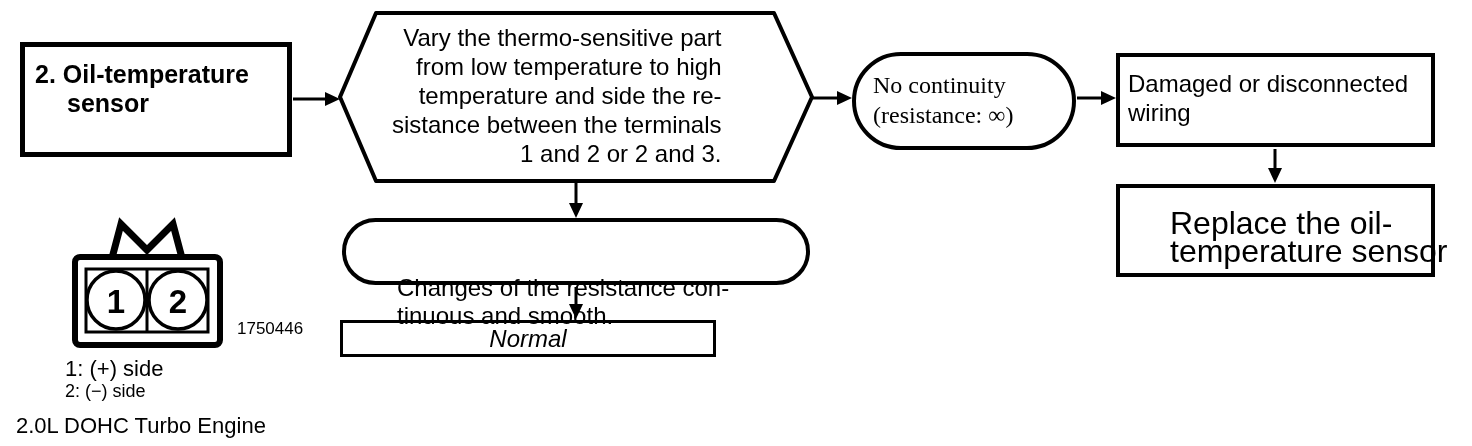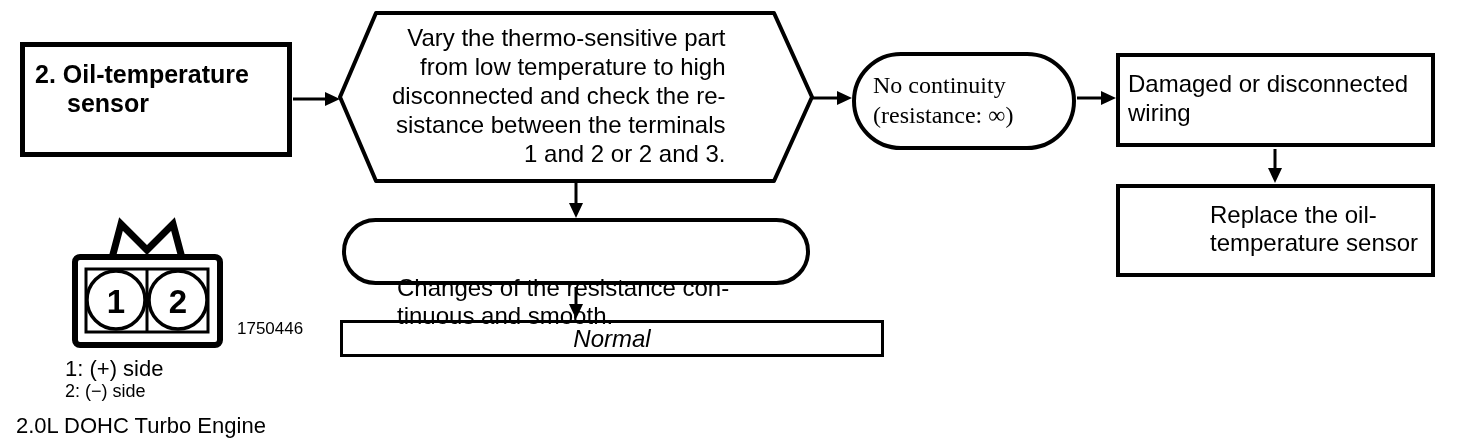--- a/index.html
+++ b/index.html
@@ -6,42 +6,42 @@
   html,body { background:#ffffff; }
   .canvas {
     position:relative; width:1472px; height:446px;
     background:#ffffff; color:#000;
     font-family:"Liberation Sans", sans-serif; overflow:hidden;
   }
   .layer { position:absolute; left:0; top:0; }
   .box { position:absolute; border-style:solid; border-color:#000; background:#ffffff; }
   .step-box    { left:20px;  top:42px;  width:272px; height:115px; border-width:5px; }
   .stadium     { left:342px; top:218px; width:468px; height:67px;  border-width:4px; border-radius:34px; }
-  .normal-box  { left:340px; top:320px; width:544px; height:37px;  border-width:3px;
+  .normal-box  { left:340px; top:320px; width:376px; height:37px;  border-width:3px;
                  display:flex; align-items:center; justify-content:center; }
   .oval        { left:852px; top:52px;  width:224px; height:98px;  border-width:4px; border-radius:49px; }
   .damaged-box { left:1116px; top:53px;  width:319px; height:94px; border-width:4px; }
   .replace-box { left:1116px; top:184px; width:319px; height:93px; border-width:4px; }
   .txt { position:absolute; color:#000; white-space:nowrap; }
   .step-title { left:35px; top:60px; font-size:25px; line-height:29px; font-weight:bold; }
   .step-title .name-l2 { padding-left:32px; }
   .engine-top { left:18px; top:166px; font-size:22px; line-height:23px; }
   .pin-digit { font-size:33px; font-weight:bold; width:40px; text-align:center; top:283px; }
   .pin-digit.p1 { left:96px; }
   .pin-digit.p2 { left:158px; }
   .fig-num { left:237px; top:319px; font-size:17px; }
   .legend1 { left:65px; top:356px; font-size:22px; }
   .legend2 { left:45px; top:381px; font-size:18px;margin-left:20px; }
   .engine-bottom { left:16px; top:413px; font-size:22px; }
   .hex-text { left:392px; top:23px; font-size:24px; line-height:29px;text-align:right; }
   .changes-text { left:397px; top:226px; font-size:24px; line-height:28px;margin-top:48px; }
   .normal-text { font-size:24px; font-style:italic; }
   .nocont-text { left:873px; top:70px; font-size:24px; line-height:30px;font-family:Liberation Serif, serif; }
   .damaged-text { left:1128px; top:69px; font-size:24px; line-height:29px; }
-  .replace-text { left:1170px; top:201px; font-size:24px; line-height:28px;margin-left:40px; }
+  .replace-text { left:1170px; top:209px; font-size:32px; line-height:28px; }
 </style>
 </head>
 <body>
 
 <div class="canvas">
 
   <svg class="layer" width="1472" height="446" viewBox="0 0 1472 446">
 
     <polygon points="340,97 376,13 774,13 812,97 774,181 376,181" fill="#ffffff" stroke="#000" stroke-width="4" stroke-linejoin="round"></polygon>
 
@@ -104,21 +104,21 @@
   <span class="txt pin-digit p2">2</span>
   <span class="txt fig-num">1750446</span>
 
   <div class="txt legend1">1: (+) side</div>
   <div class="txt legend2">2: (−) side</div>
   <div class="txt engine-bottom">2.0L DOHC Turbo Engine</div>
 
   <div class="txt hex-text">
     <div>Vary the thermo-sensitive part</div>
     <div>from low temperature to high</div>
-    <div>disconnected and check the re-</div>
+    <div>temperature and side the re-</div>
     <div>sistance between the terminals</div>
     <div>1 and 2 or 2 and 3.</div>
   </div>
 
   <div class="txt changes-text">
     <div>Changes of the resistance con-</div>
     <div>tinuous and smooth.</div>
   </div>
 
   <div class="txt nocont-text">

